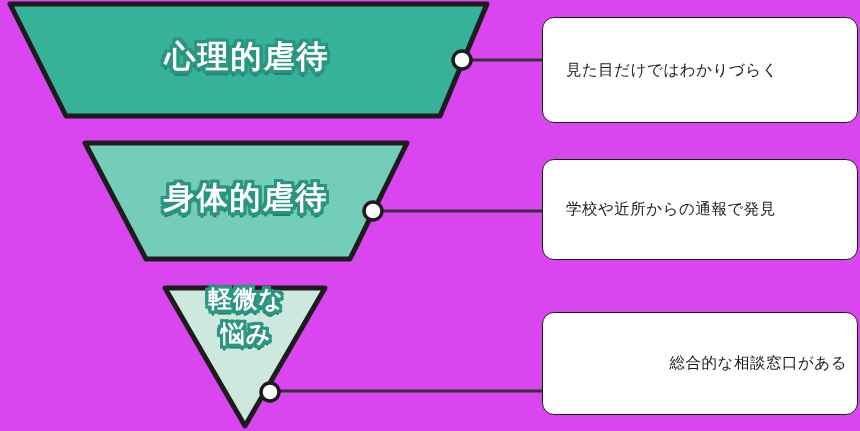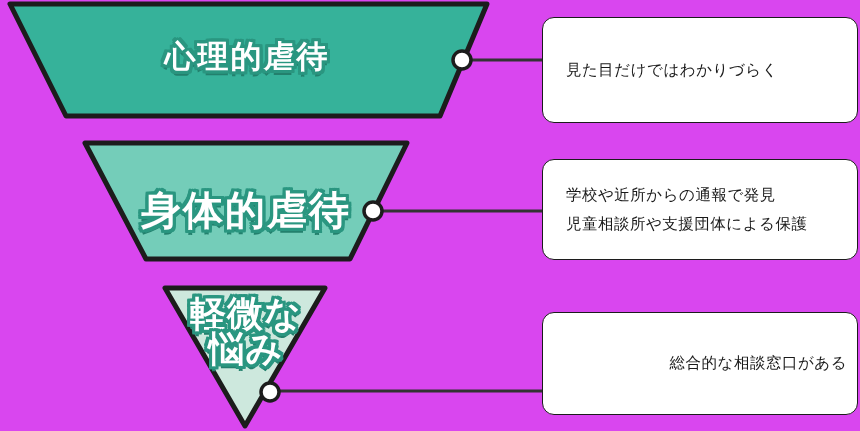--- a/index.html
+++ b/index.html
@@ -46,22 +46,22 @@
       -3px  3px 0 #2a9680,  3px  3px 0 #2a9680,
       -3px  0   0 #2a9680,  3px  0   0 #2a9680,
        0   -3px 0 #2a9680,  0    3px 0 #2a9680,
       -2px -3px 0 #2a9680,  2px -3px 0 #2a9680,
       -2px  3px 0 #2a9680,  2px  3px 0 #2a9680,
       -3px -2px 0 #2a9680,  3px -2px 0 #2a9680,
       -3px  2px 0 #2a9680,  3px  2px 0 #2a9680,
        0    5px 0 #23806d;
   }
   .level-label-1 { left: 247px; top: 57px;  font-size: 31px; }
-  .level-label-2 { left: 246px; top: 210px; font-size: 40px; }
-  .level-label-3 { left: 246px; top: 331px; font-size: 36px; line-height: 35px; letter-spacing: 1px; }
+  .level-label-2 { left: 246px; top: 198px; font-size: 31px; }
+  .level-label-3 { left: 246px; top: 317px; font-size: 24px; line-height: 35px; letter-spacing: 1px; }
 
   
   .note-box {
     position: absolute;
     left: 542px;
     width: 316px;
     box-sizing: border-box;
     background: #ffffff;
     border: 1px solid #1c1c1c;
     border-radius: 12px;
@@ -108,20 +108,19 @@
     <div>軽微な</div>
     <div>悩み</div>
   </div>
 
   <div class="note-box note-box-1">
     <div class="note-line">見た目だけではわかりづらく</div>
   </div>
 
   <div class="note-box note-box-2">
     <div class="note-line">学校や近所からの通報で発見</div>
-    <div class="note-line">児童相談所や支援団体による保護</div>
   </div>
 
   <div class="note-box note-box-3">
     <div class="note-line">総合的な相談窓口がある</div>
   </div>
 
 </div>
 
 </body></html>

